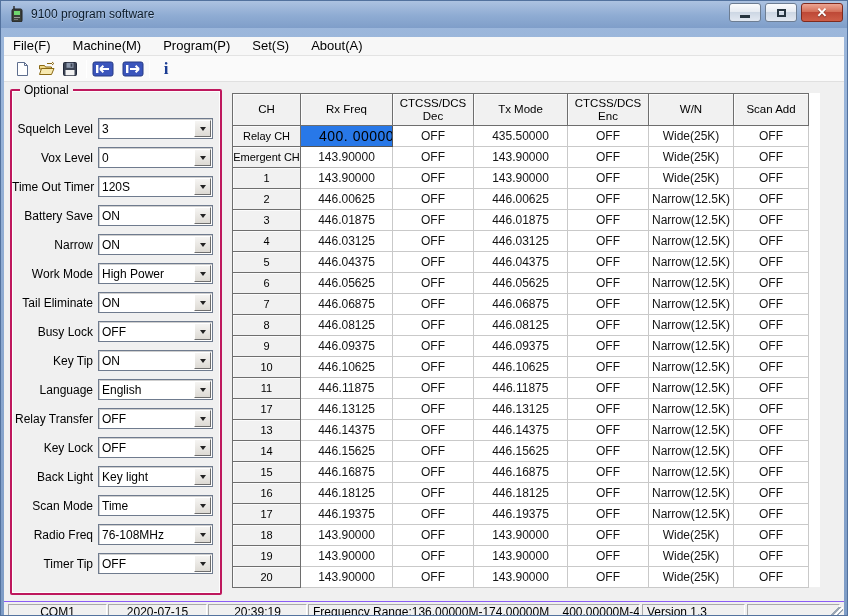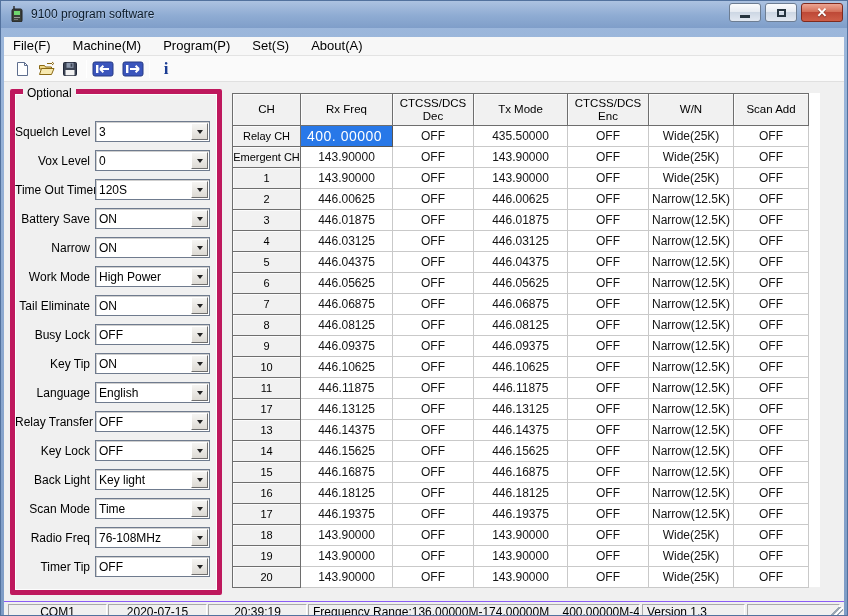--- a/index.html
+++ b/index.html
@@ -41,21 +41,21 @@
   .tb-btn { width:24px; height:22px; display:flex; align-items:center; justify-content:center; }
   .tb-sep { width:1px; height:18px; background:#C9C9C9; border-right:1px solid #fff; margin:0 4px; }
   .info-i { font-family:"Liberation Serif", serif; font-weight:bold; font-size:17px;
             color:#1B3C93; line-height:16px; }
 
   
   .client { position:relative; height:519px; }
 
   
   .groupbox { position:absolute; left:6px; top:7px; width:212px; height:506px;
-              border:5px solid #be185d; border-radius:2px;
+              border:2px solid #be185d; border-radius:2px;
               box-shadow:inset 0 0 0 1px #FDFDFD;padding-left:11px; }
   .groupbox-label { position:absolute; top:-8px; left:8px; background:#F0F0F0;
                     padding:0 4px; font-size:12px; }
   .opt-row { position:absolute; left:0; width:100%; height:21px;
              display:flex; align-items:center;margin-top:17px; }
   .opt-label { flex:1; text-align:right; padding-right:5px; font-size:12px;
                white-space:nowrap; overflow:hidden; }
   .combo { width:115px; height:21px; margin-right:7px; flex:0 0 auto;
            background:#fff; border:1px solid #6F7B8E;
            box-shadow:inset 1px 1px 0 rgba(64,64,64,.25);
@@ -73,22 +73,22 @@
                background:#fff; }
   table.grid { border-collapse:collapse; table-layout:fixed; width:576px; }
   .grid th, .grid td { height:21px; padding:0; text-align:center; font-weight:normal;
                        overflow:hidden; white-space:nowrap; }
   .grid th { height:32px; background:#F1F1F1; border:1px solid #6E6E6E;
              font-size:11.5px; line-height:13px; white-space:pre-line;
              box-shadow:inset 1px 1px 0 #FBFBFB; }
   .grid td.rowhead { background:#F1F1F1; border:1px solid #6E6E6E; font-size:11px;
                      box-shadow:inset 1px 1px 0 #FBFBFB; }
   .grid td.data { background:#fff; border:1px solid #C9C9C9; font-size:12px; color:#141414; }
-  .grid td.data.selected { background:#2878E8; color:#ffffff; text-align:left;
-                           padding-left:6px; font-size:14px; letter-spacing:.5px;
+  .grid td.data.selected { background:#2878E8; color:#000000; text-align:left;
+                           padding-left:18px; font-size:14px; letter-spacing:.5px;
                            border:1px solid #555; }
 
   
   .statusbar { position:absolute; left:0; bottom:0; width:840px; height:20px;
                background:#F0F0F0; border-top:1px solid #8b5cf6; }
   .sb-panel { position:absolute; top:2px; height:16px; border:1px solid;
               border-color:#A9A9A9 #FFFFFF #FFFFFF #A9A9A9;
               font-size:12px; line-height:14px; overflow:hidden;
               white-space:pre; text-align:center; }
   .sb-left { text-align:left; padding-left:4px; }

